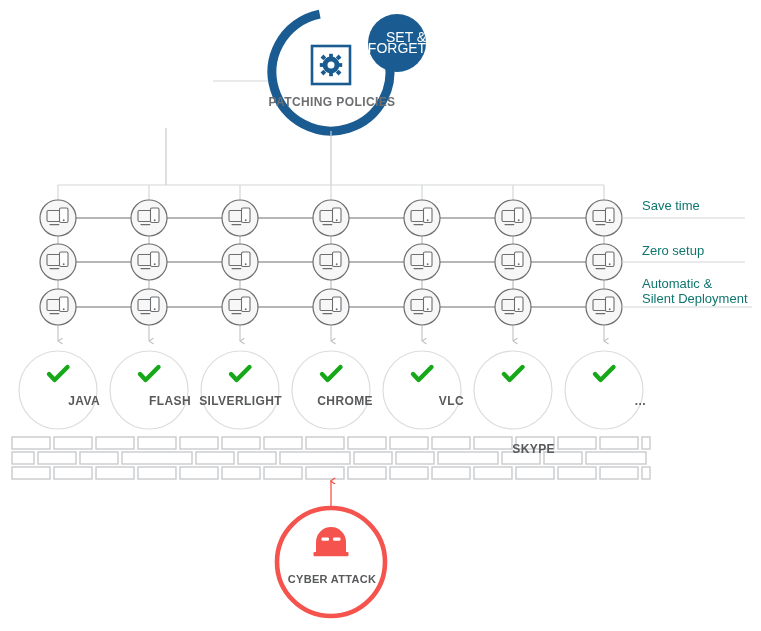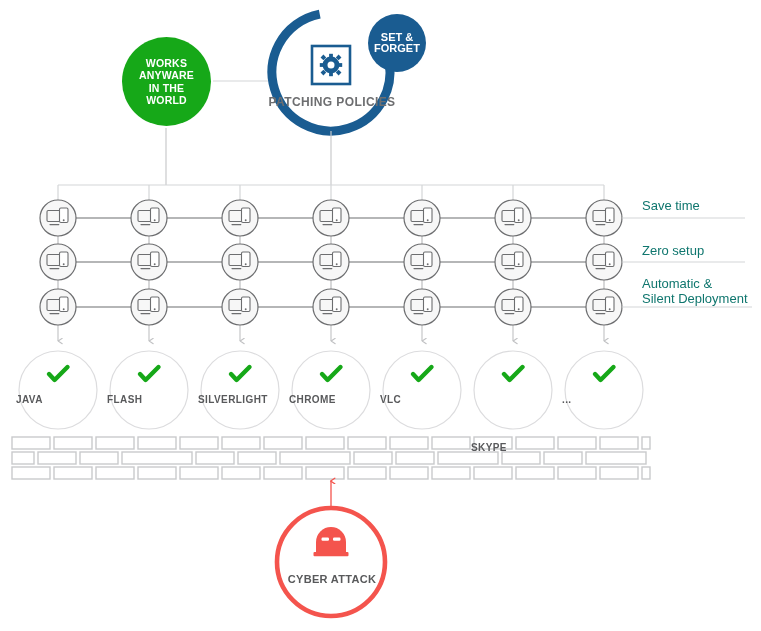--- a/index.html
+++ b/index.html
@@ -51,24 +51,24 @@
     left: 368px; top: 14px;
     width: 58px; height: 58px;
     border-radius: 50%;
     background: #1a5c91;
     display: flex;
     align-items: center;
     justify-content: center;
   }
   .badge-circle .text {
     color: #ffffff;
-    font-size: 11px;
-    font-weight: bold;
+    font-size: 14px;
+    font-weight: normal;
     line-height: 11.5px;
-    text-align: center;
+    text-align: right;
   }
   .patch-label {
     position: absolute;
     left: 266px; top: 95px;
     width: 132px;
     text-align: center;
     color: #6d6e70;
     font-size: 12px;
     font-weight: bold;
     letter-spacing: 0.4px;
@@ -78,23 +78,23 @@
     position: absolute;
     color: #0f766e;
     font-size: 13px;
     line-height: 15px;
     left: 642px;
   }
   
   .sw-label {
     position: absolute;
     width: 84px;
-    text-align: left;
+    text-align: right;
     color: #58595b;
-    font-size: 10px;
+    font-size: 12px;
     font-weight: bold;
     letter-spacing: 0.4px;
   }
   .cyber-label {
     position: absolute;
     left: 272px; top: 573px;
     width: 120px;
     text-align: center;
     color: #58595b;
     font-size: 11px;
@@ -380,23 +380,20 @@
       </g>
 
     <line x1="331" y1="508" x2="331" y2="481" stroke="#f4544d" stroke-width="1.3" marker-end="url(#arrow-up-red)"></line>
 
     <g>
       <circle cx="331" cy="562" r="54" fill="#ffffff" stroke="#f4544d" stroke-width="4.6"></circle>
       <use href="#intruder-icon-def" x="331" y="538"></use>
     </g>
   </svg>
 
-  <div class="green-circle">
-    <div class="text"><span>WORKS</span><br><span>ANYWARE</span><br><span>IN THE</span><br><span>WORLD</span></div>
-  </div>
 
   <div class="badge-circle">
     <div class="text"><span>SET &amp;</span><br><span>FORGET</span></div>
   </div>
 
   <div class="patch-label">PATCHING POLICIES</div>
 
   <div id="benefit-labels">
       <div class="side-label" style="top: 198px;"><span>Save time</span></div>
       <div class="side-label" style="top: 243px;"><span>Zero setup</span></div>

